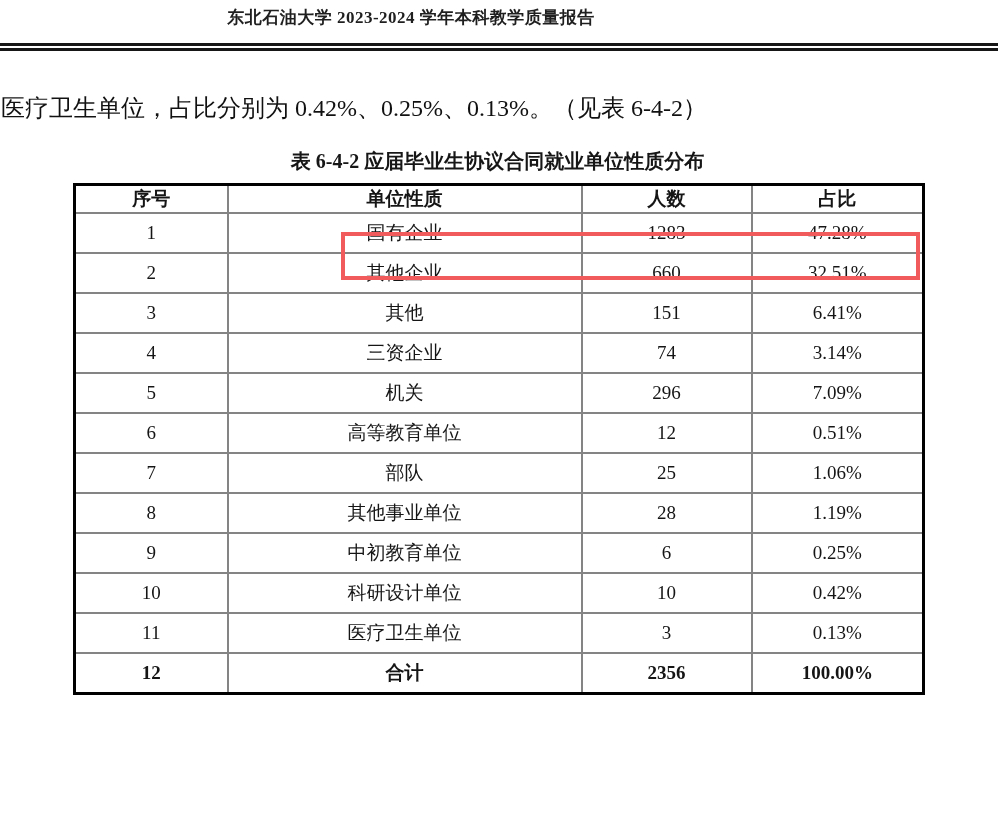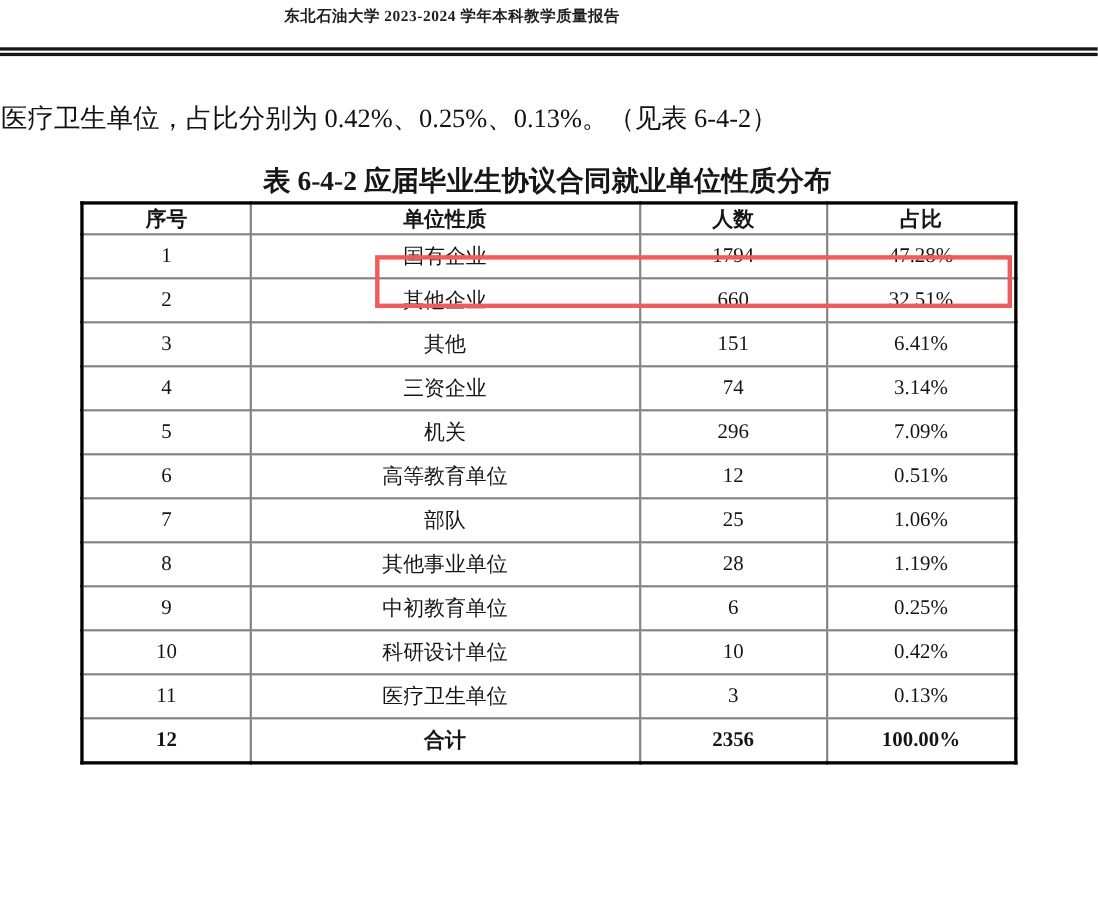--- a/index.html
+++ b/index.html
@@ -15,21 +15,21 @@
     font-family: "Liberation Serif", "DejaVu Serif", serif;
     color: #1a1a1a;
   }
   
   .page-header {
     position: absolute;
     top: 6px;
     left: 0;
     width: 822px;
     text-align: center;
-    font-size: 14px;
+    font-size: 17px;
     font-weight: 600;
     letter-spacing: 0.5px;
     color: #1f1f1f;
   }
   .header-rule {
     position: absolute;
     top: 43px;
     left: 0;
     width: 998px;
     height: 2px;
@@ -48,21 +48,21 @@
     color: #111111;
     white-space: nowrap;
   }
   
   .table-caption {
     position: absolute;
     top: 148px;
     left: 73px;
     width: 849px;
     text-align: center;
-    font-size: 25px;
+    font-size: 20px;
     font-weight: 700;
     color: #161616;
   }
   
   .table-wrap {
     position: absolute;
     top: 183px;
     left: 73px;
     width: 849px;
     height: 640px;
@@ -126,21 +126,21 @@
         <th>序号</th>
         <th>单位性质</th>
         <th>人数</th>
         <th>占比</th>
       </tr>
     </thead>
     <tbody>
       <tr>
         <td>1</td>
         <td>国有企业</td>
-        <td>1794</td>
+        <td>1283</td>
         <td>47.28%</td>
       </tr>
       <tr>
         <td>2</td>
         <td>其他企业</td>
         <td>660</td>
         <td>32.51%</td>
       </tr>
       <tr>
         <td>3</td>

